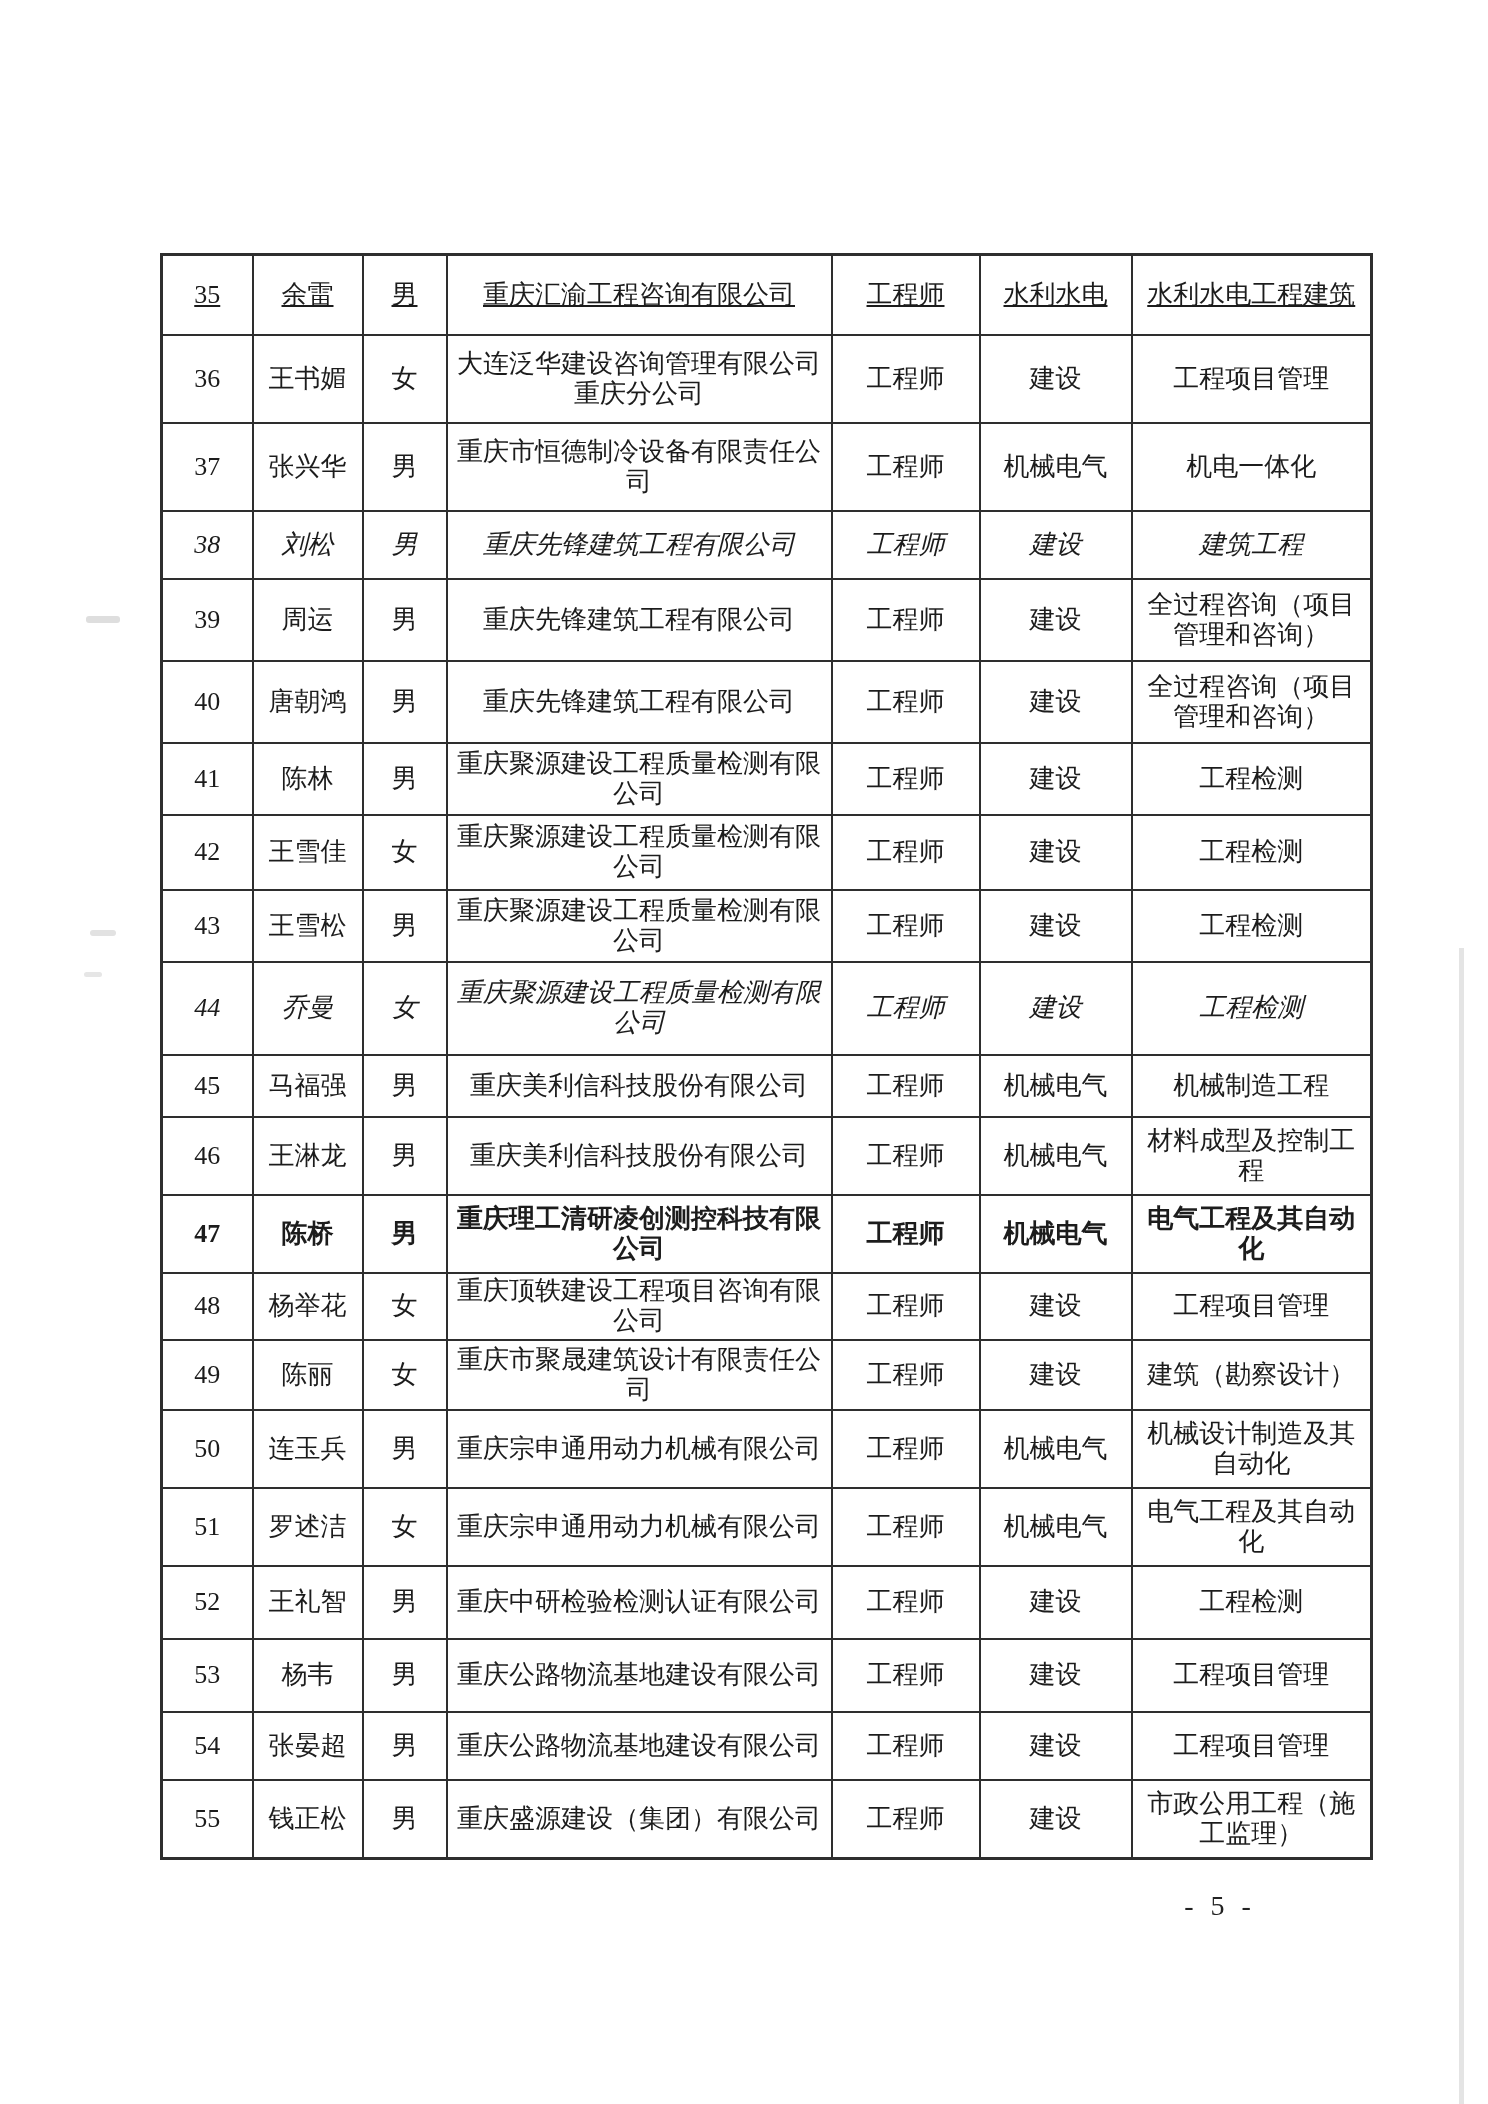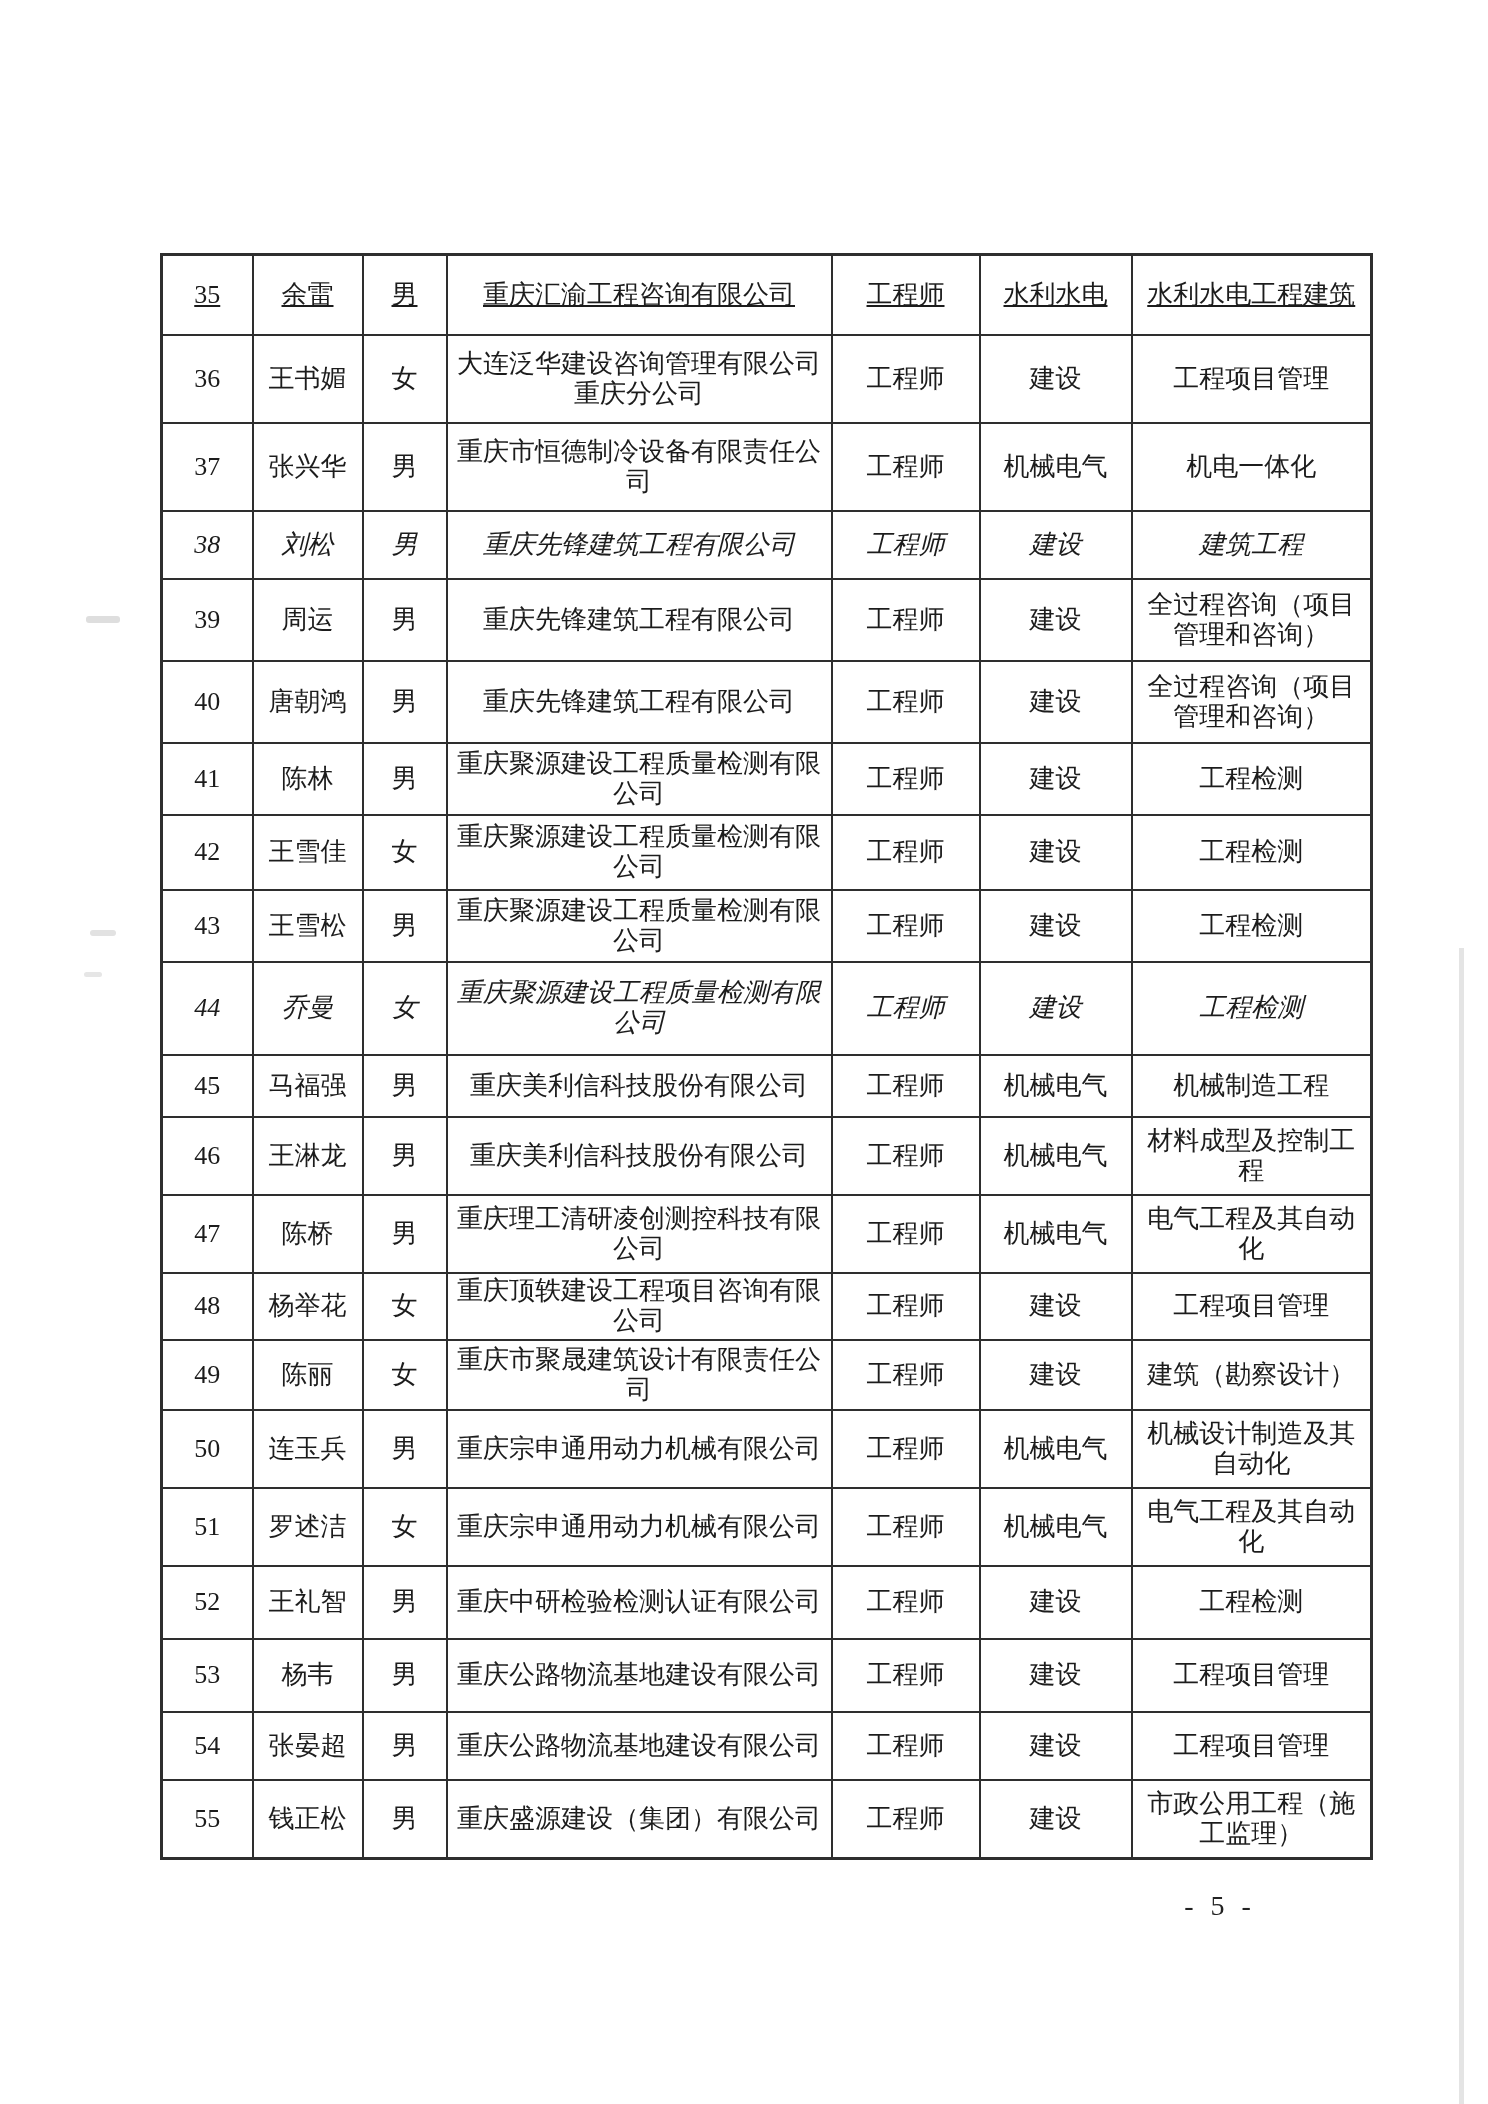--- a/index.html
+++ b/index.html
@@ -203,21 +203,21 @@
       </tr>
       <tr style="height: 75px;">
         <td class="cell-no">46</td>
         <td class="cell-name">王淋龙</td>
         <td class="cell-gender">男</td>
         <td class="cell-company">重庆美利信科技股份有限公司</td>
         <td class="cell-title">工程师</td>
         <td class="cell-category">机械电气</td>
         <td class="cell-specialty">材料成型及控制工程</td>
       </tr>
-      <tr style="height: 68px;">
+      <tr style="height: 68px; font-weight: bold;">
         <td class="cell-no">47</td>
         <td class="cell-name">陈桥</td>
         <td class="cell-gender">男</td>
         <td class="cell-company">重庆理工清研凌创测控科技有限公司</td>
         <td class="cell-title">工程师</td>
         <td class="cell-category">机械电气</td>
         <td class="cell-specialty">电气工程及其自动化</td>
       </tr>
       <tr style="height: 67px;">
         <td class="cell-no">48</td>

